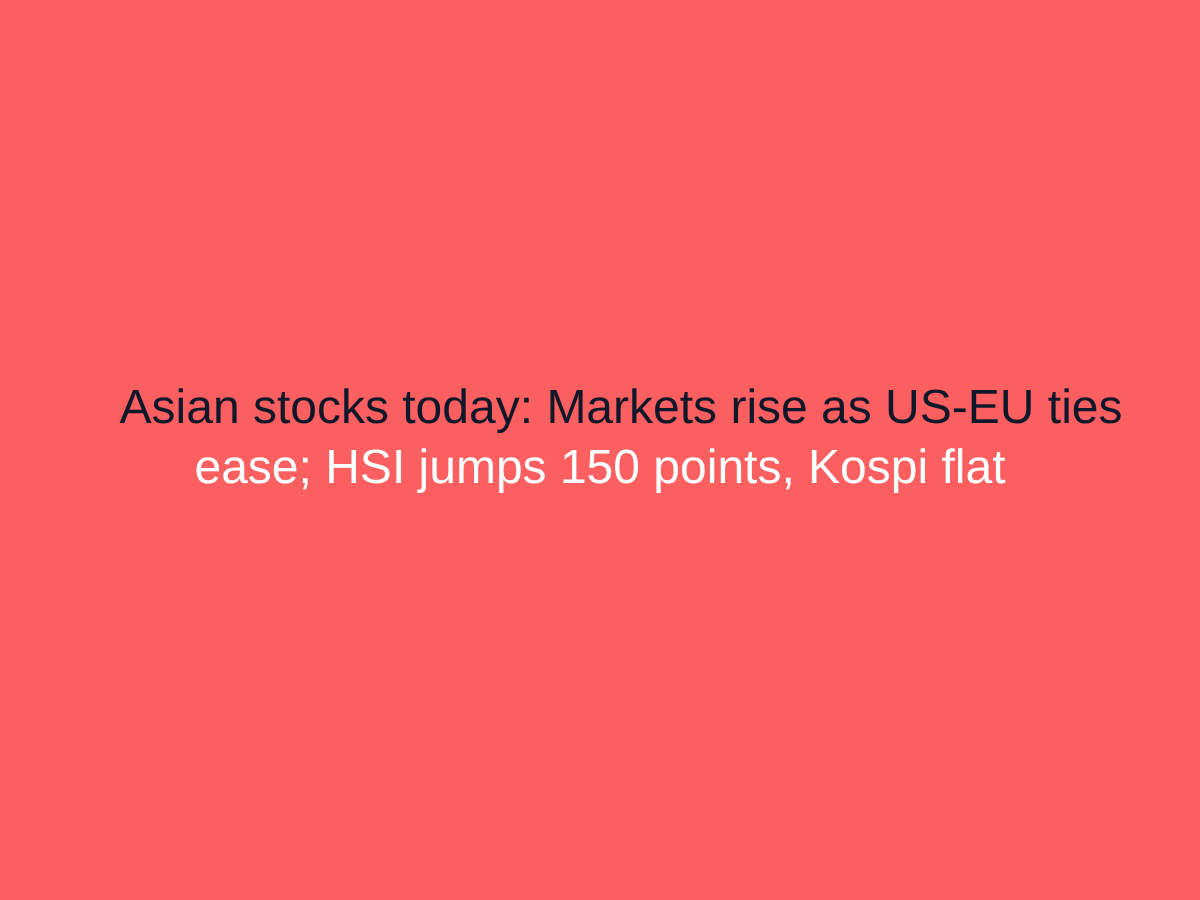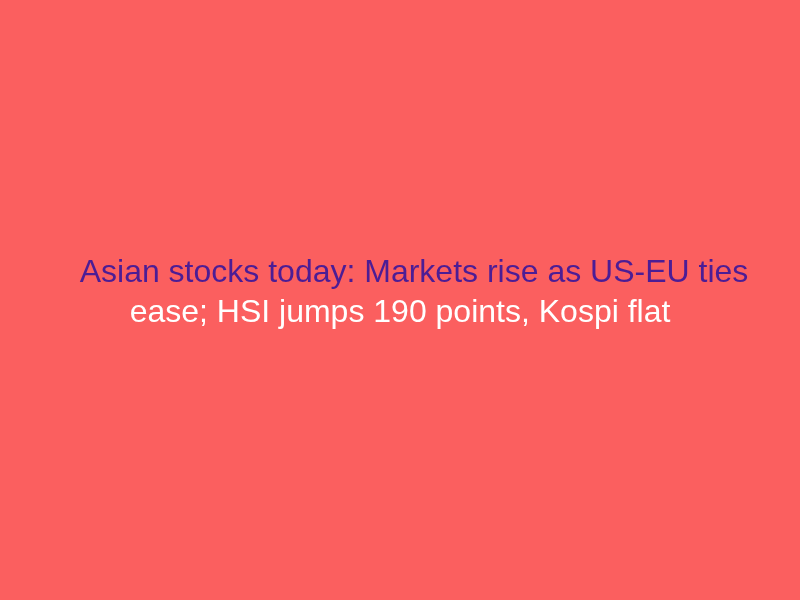--- a/index.html
+++ b/index.html
@@ -46,19 +46,19 @@
     -webkit-font-smoothing: antialiased;
   }
 </style>
 </head>
 <body>
 
 <div id="headline-card" style="background: rgb(251, 95, 95);">
 
   <div id="headline-block">
 
-    <span class="headline-line" style="color: #4c1d95; padding-left: 28px;">Asian stocks today: Markets rise as US-EU ties</span>
+    <span class="headline-line" style="color: #0f172a; padding-left: 28px;">Asian stocks today: Markets rise as US-EU ties</span>
 
-    <span class="headline-line" style="color: rgb(255, 255, 255);">ease; HSI jumps 190 points, Kospi flat</span>
+    <span class="headline-line" style="color: rgb(255, 255, 255);">ease; HSI jumps 150 points, Kospi flat</span>
 
   </div>
 
 </div>
 
 </body></html>

